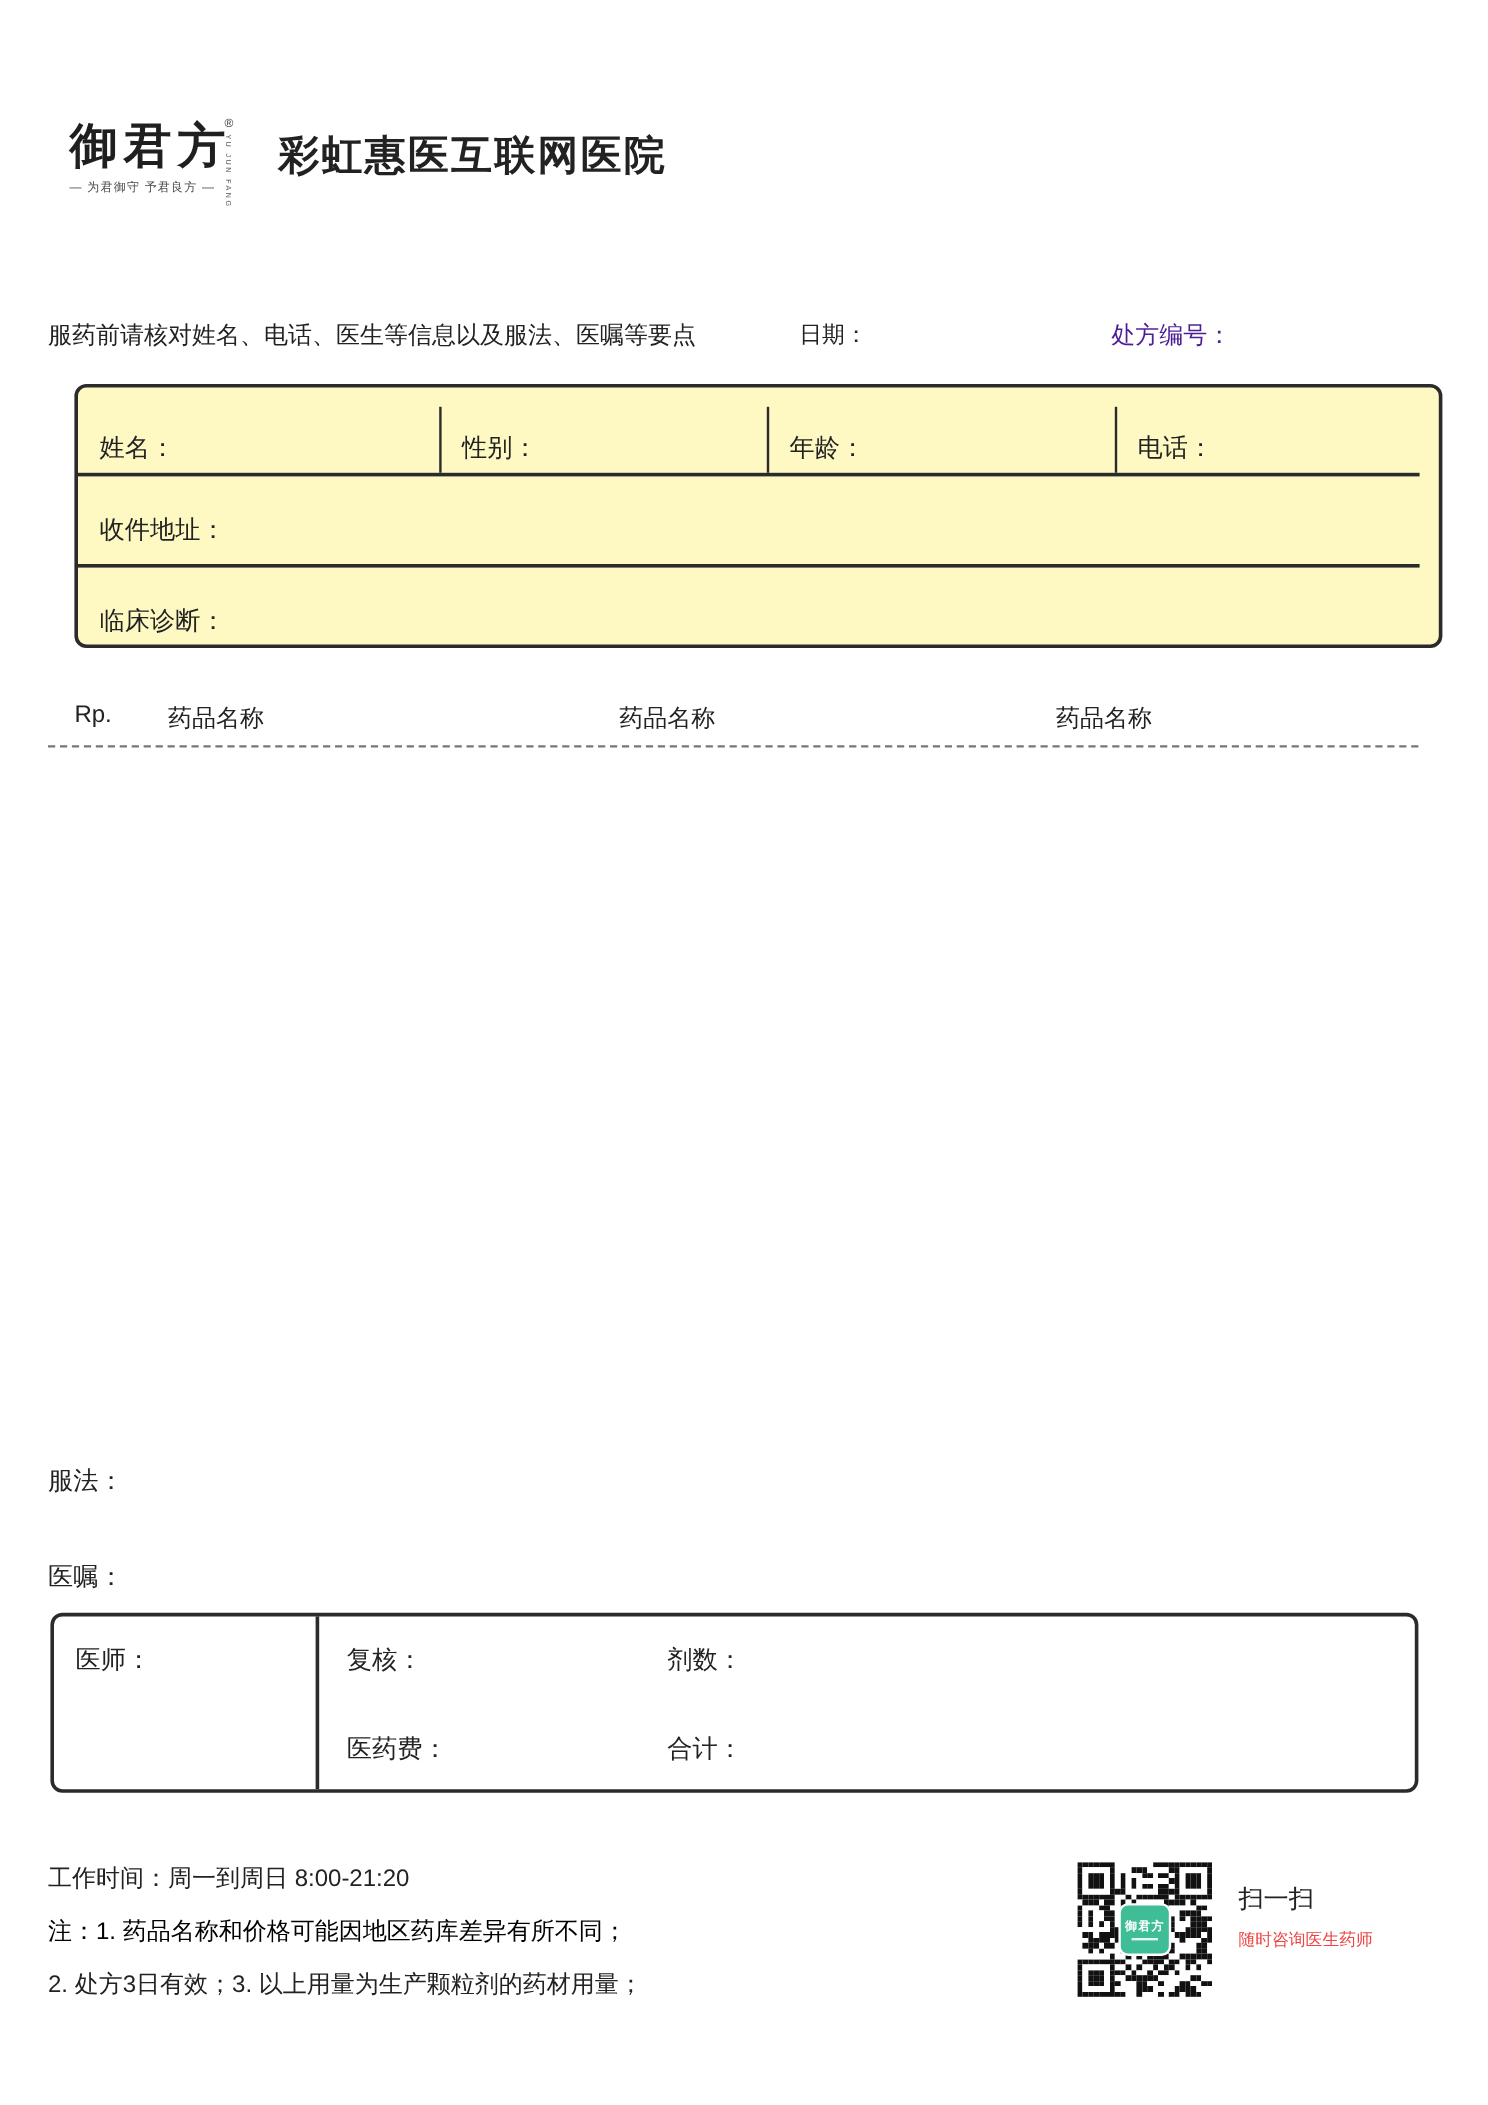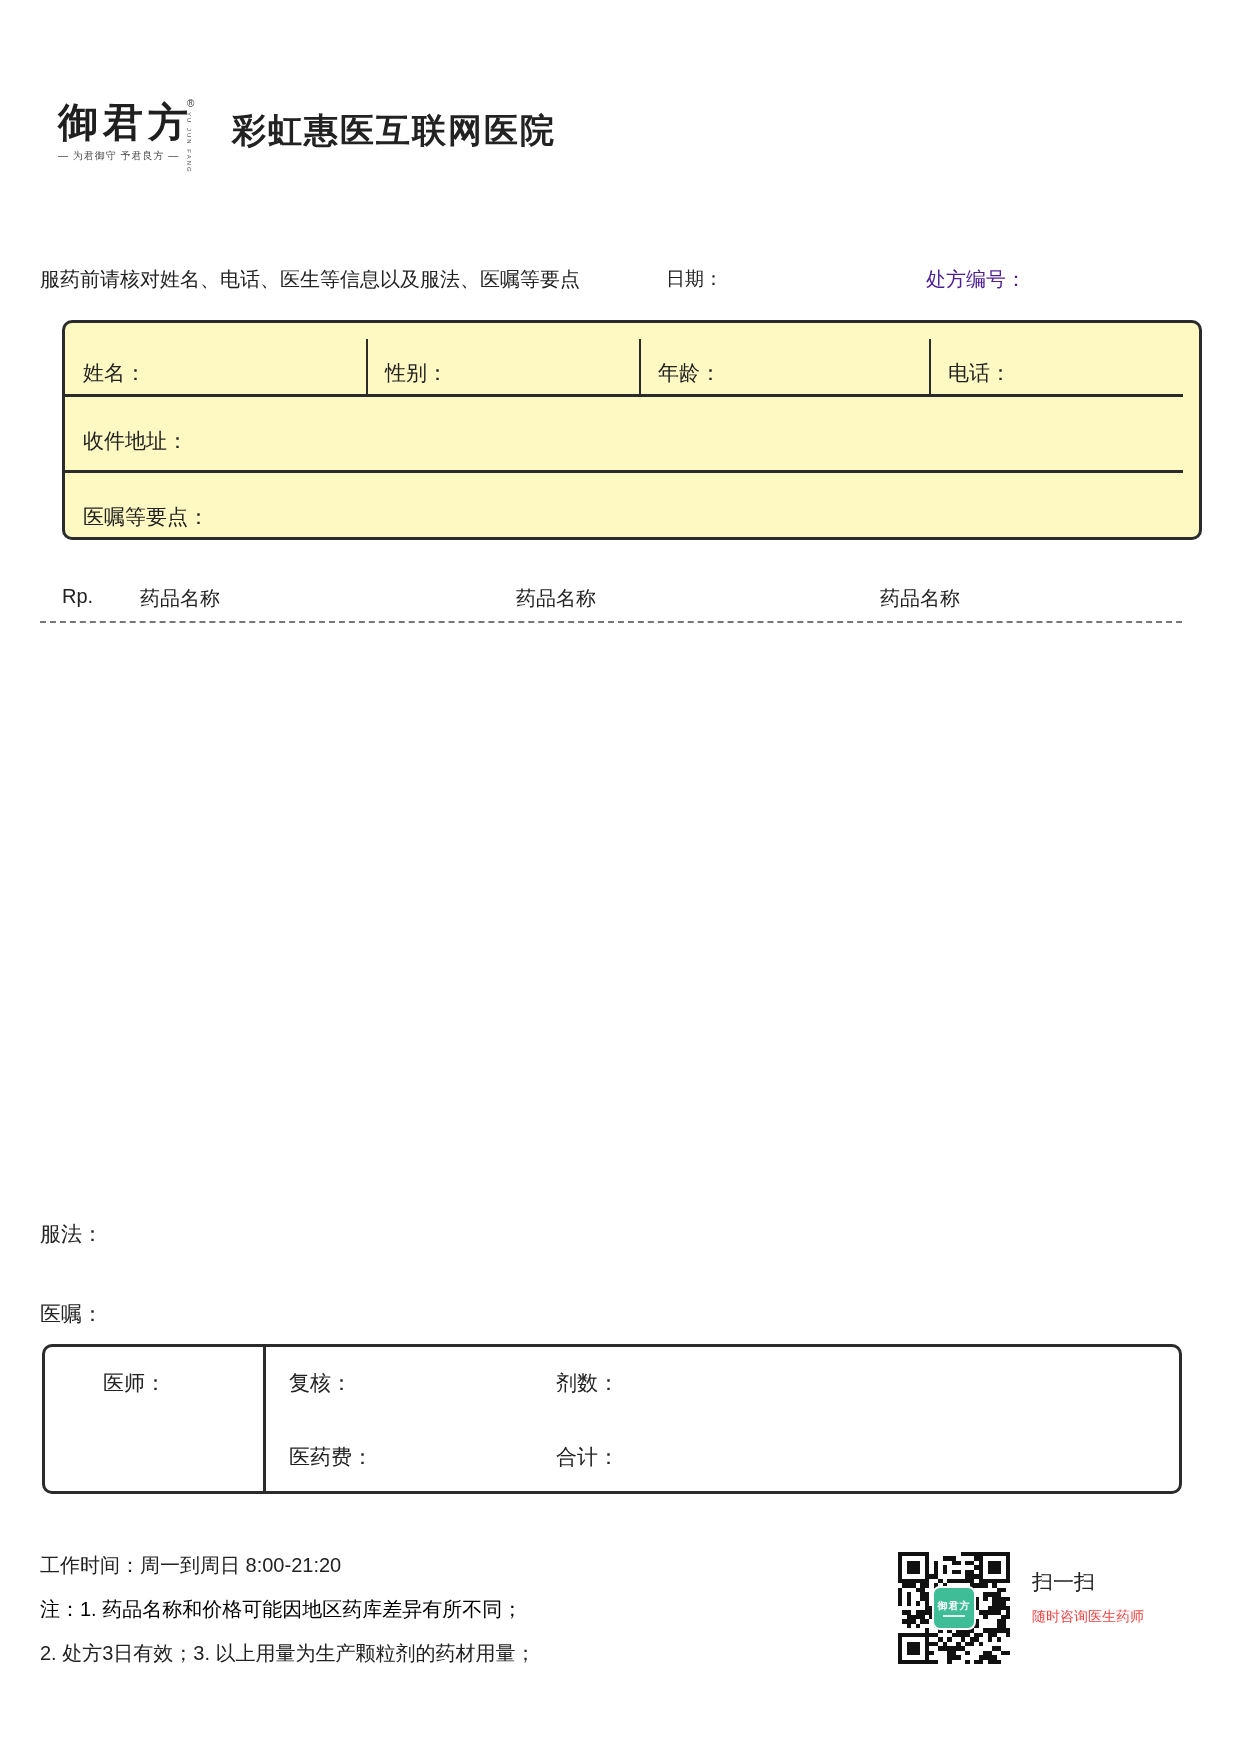--- a/index.html
+++ b/index.html
@@ -63,21 +63,21 @@
   .usage-label{left:40px;top:1220px;font-size:21px;color:#222;}
   .advice-label{left:40px;top:1280px;font-size:21px;color:#222;margin-top:20px;}
 
   
   .sign-box{
     left:42px;top:1344px;width:1140px;height:150px;
     border:3px solid #2b2b2b;border-radius:10px;box-sizing:border-box;background:#fff;
   }
   .sign-divider{position:absolute;left:218px;top:0;bottom:0;width:2.5px;background:#2b2b2b;}
   .sign-label{position:absolute;font-size:21px;color:#222;}
-  .sl-doctor{left:18px;top:22px;margin-left:40px;}
+  .sl-doctor{left:18px;top:22px;}
   .sl-review{left:244px;top:22px;}
   .sl-dose{left:511px;top:22px;}
   .sl-fee{left:244px;top:96px;}
   .sl-total{left:511px;top:96px;}
 
   
   .work-time{left:40px;top:1552px;font-size:20px;color:#222;}
   .note1{left:40px;top:1596px;font-size:20px;color:#000000;}
   .note2{left:40px;top:1640px;font-size:20px;color:#222;}
 
@@ -113,21 +113,21 @@
   <div class="pline pline1"></div>
   <div class="pline pline2"></div>
   <div class="vdiv vdiv1"></div>
   <div class="vdiv vdiv2"></div>
   <div class="vdiv vdiv3"></div>
   <div class="field-label fl-name">姓名：</div>
   <div class="field-label fl-gender">性别：</div>
   <div class="field-label fl-age">年龄：</div>
   <div class="field-label fl-phone">电话：</div>
   <div class="field-label fl-address">收件地址：</div>
-  <div class="field-label fl-diagnosis">医嘱等要点：</div>
+  <div class="field-label fl-diagnosis">临床诊断：</div>
 </div>
 
 <div class="abs rp-label">Rp.</div>
 <div class="abs rp-col1">药品名称</div>
 <div class="abs rp-col2">药品名称</div>
 <div class="abs rp-col3">药品名称</div>
 <div class="abs dashed-line"></div>
 
 <div class="abs usage-label">服法：</div>
 <div class="abs advice-label">医嘱：</div>

